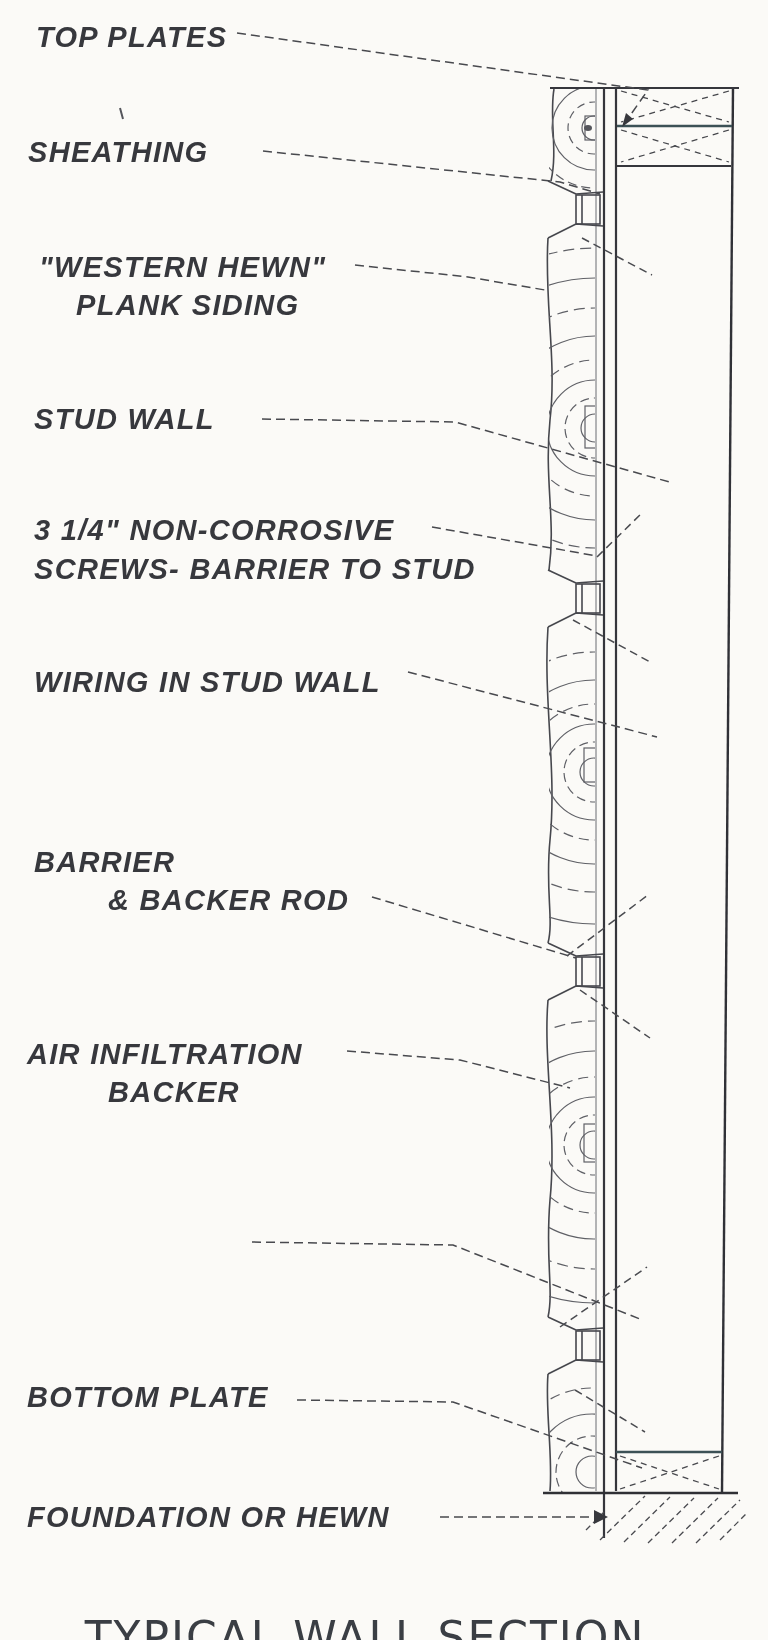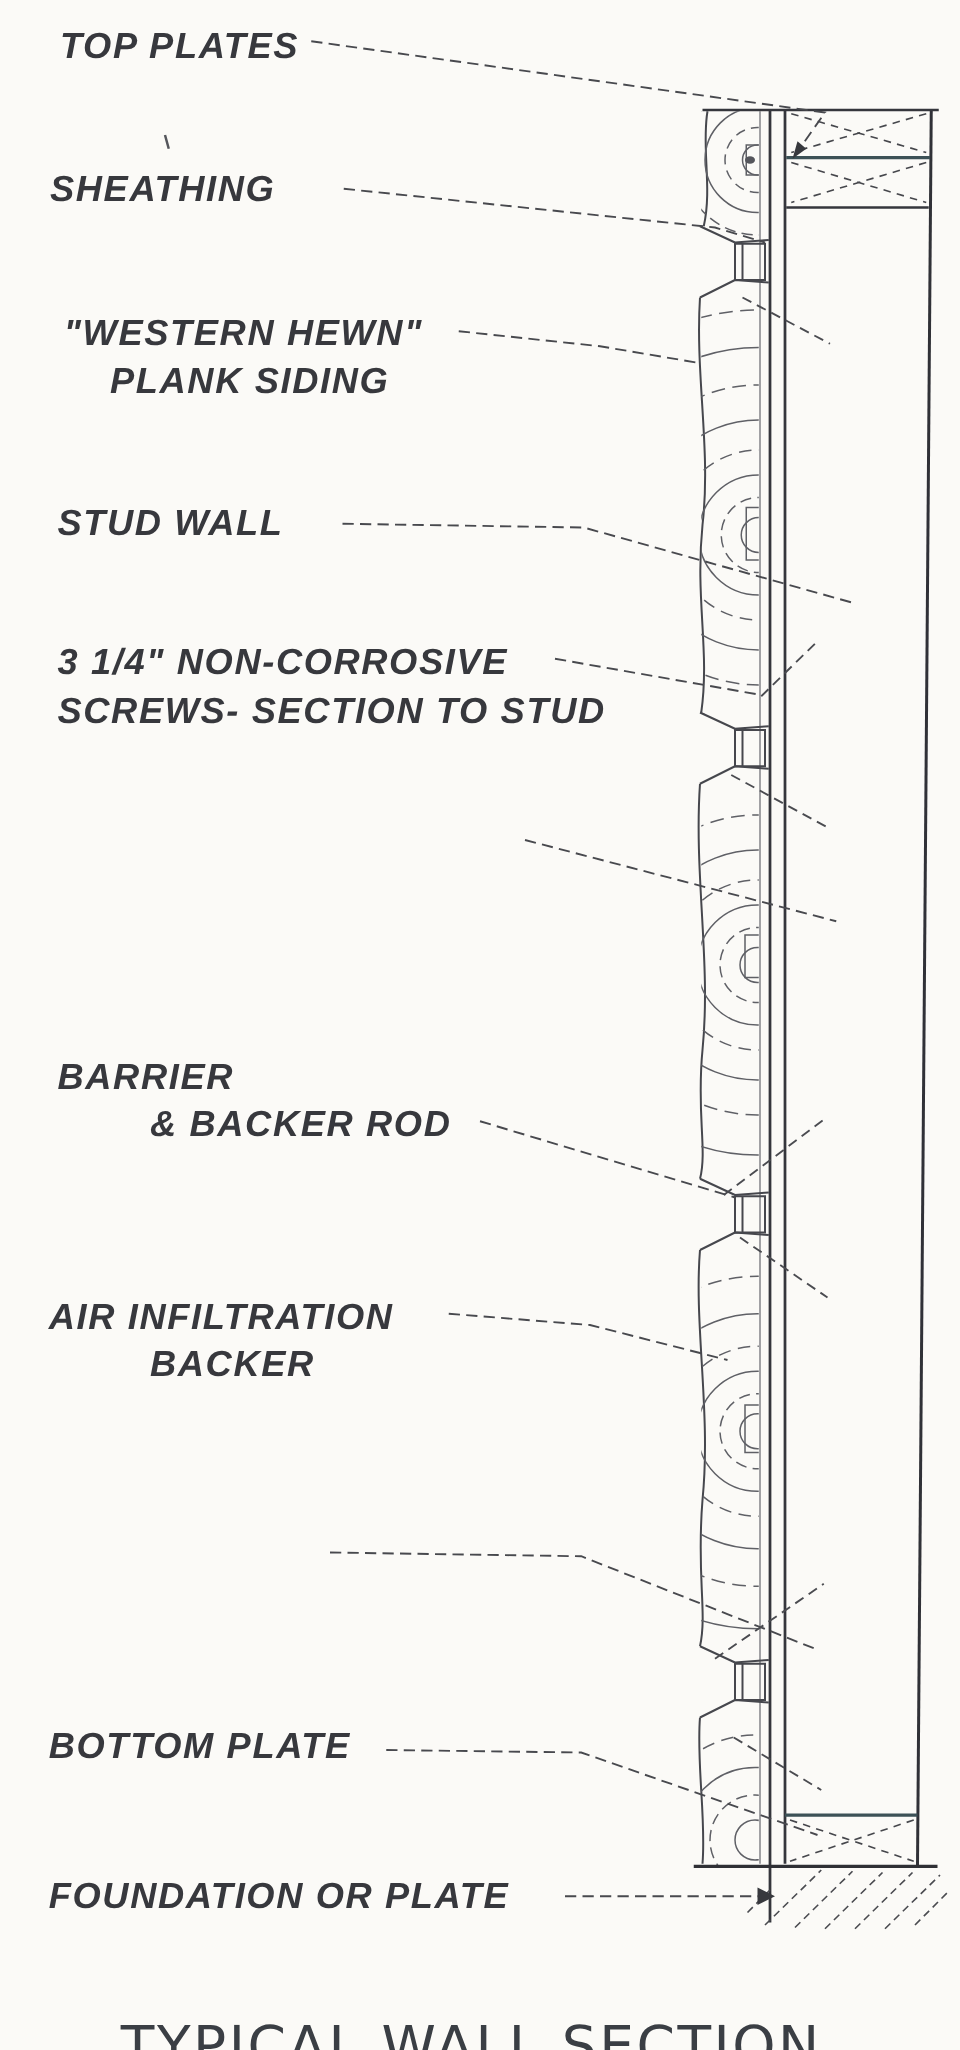--- a/index.html
+++ b/index.html
@@ -1,21 +1,21 @@
 <!DOCTYPE html>
 <html><head>
 <meta charset="utf-8">
 <style>
   html,body{margin:0;padding:0;}
   body{
     width:768px;height:1640px;position:relative;overflow:hidden;
     background:#fbfaf7;
     font-family:"Liberation Sans",sans-serif;
   }
-  .page{position:absolute;inset:0;margin-left:12px;}
+  .page{position:absolute;inset:0;}
   svg.drawing{position:absolute;left:0;top:0;filter:blur(.25px);}
   .label{
     position:absolute;white-space:nowrap;
     font:italic 700 29px/31px "Liberation Sans",sans-serif;
     color:#37383d;letter-spacing:1.3px;
     filter:blur(.25px);
   }
   .title{
     position:absolute;left:55px;top:1613px;width:620px;
     text-align:center;
@@ -201,22 +201,23 @@
 
     <path d="M120,108 L123,119" stroke="#55565c" stroke-width="2" fill="none"></path>
   </svg>
 
   <div class="label" style="left:36px;top:22px">TOP PLATES</div>
   <div class="label" style="left:28px;top:137px">SHEATHING</div>
   <div class="label" style="left:39px;top:252px">"WESTERN HEWN"</div>
   <div class="label" style="left:34px;top:404px">STUD WALL</div>
   <div class="label" style="left:76px;top:290px">PLANK SIDING</div>
   <div class="label" style="left:34px;top:515px">3 1/4" NON-CORROSIVE</div>
-  <div class="label" style="left:34px;top:554px">SCREWS- SECTION TO STUD</div>
+  <div class="label" style="left:34px;top:554px">SCREWS- BARRIER TO STUD</div>
+  <div class="label" style="left:34px;top:667px">WIRING IN STUD WALL</div>
   <div class="label" style="left:34px;top:847px">BARRIER</div>
   <div class="label" style="left:27px;top:1039px">AIR INFILTRATION</div>
   <div class="label" style="left:108px;top:885px">&amp; BACKER ROD</div>
   <div class="label" style="left:108px;top:1077px">BACKER</div>
   <div class="label" style="left:27px;top:1382px">BOTTOM PLATE</div>
-  <div class="label" style="left:27px;top:1502px">FOUNDATION OR PLATE</div>
+  <div class="label" style="left:27px;top:1502px">FOUNDATION OR HEWN</div>
 
   <div class="title">TYPICAL WALL SECTION</div>
 </div>
 
 </body></html>

